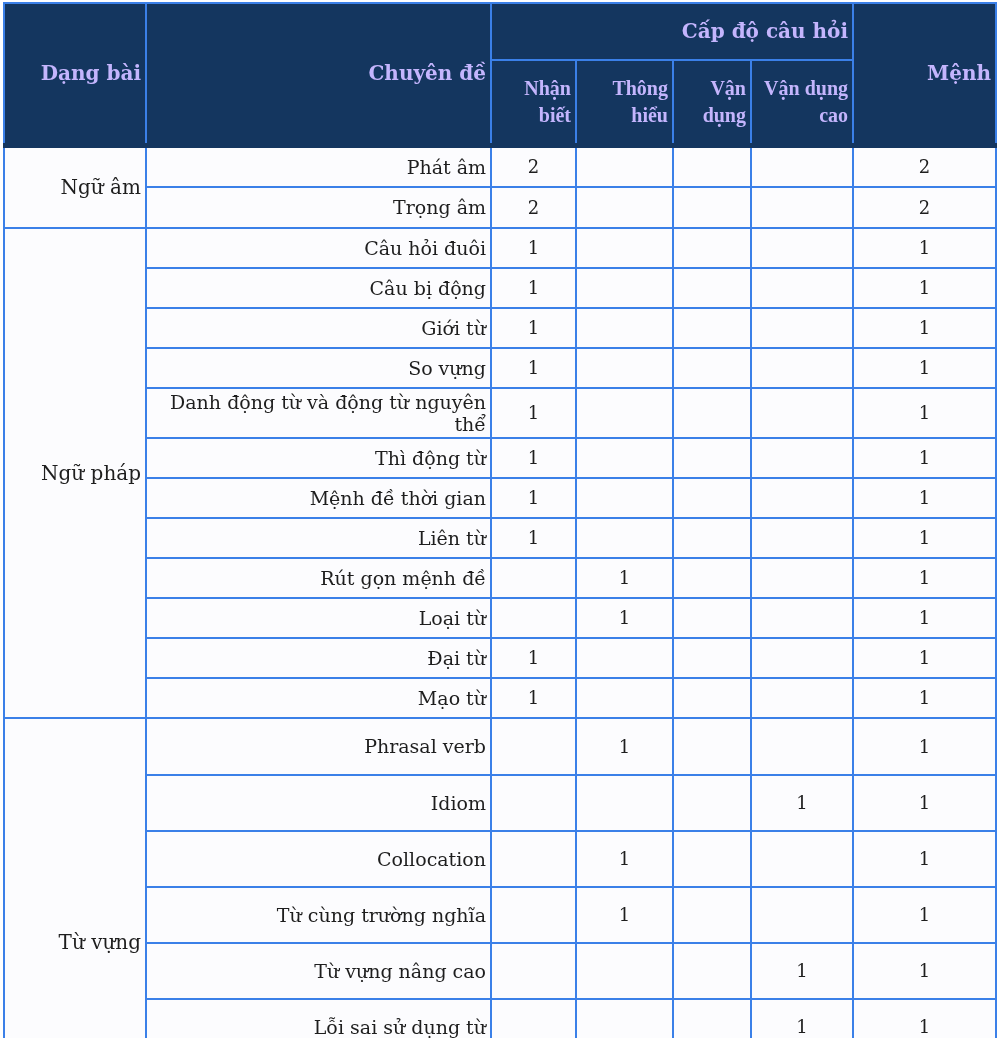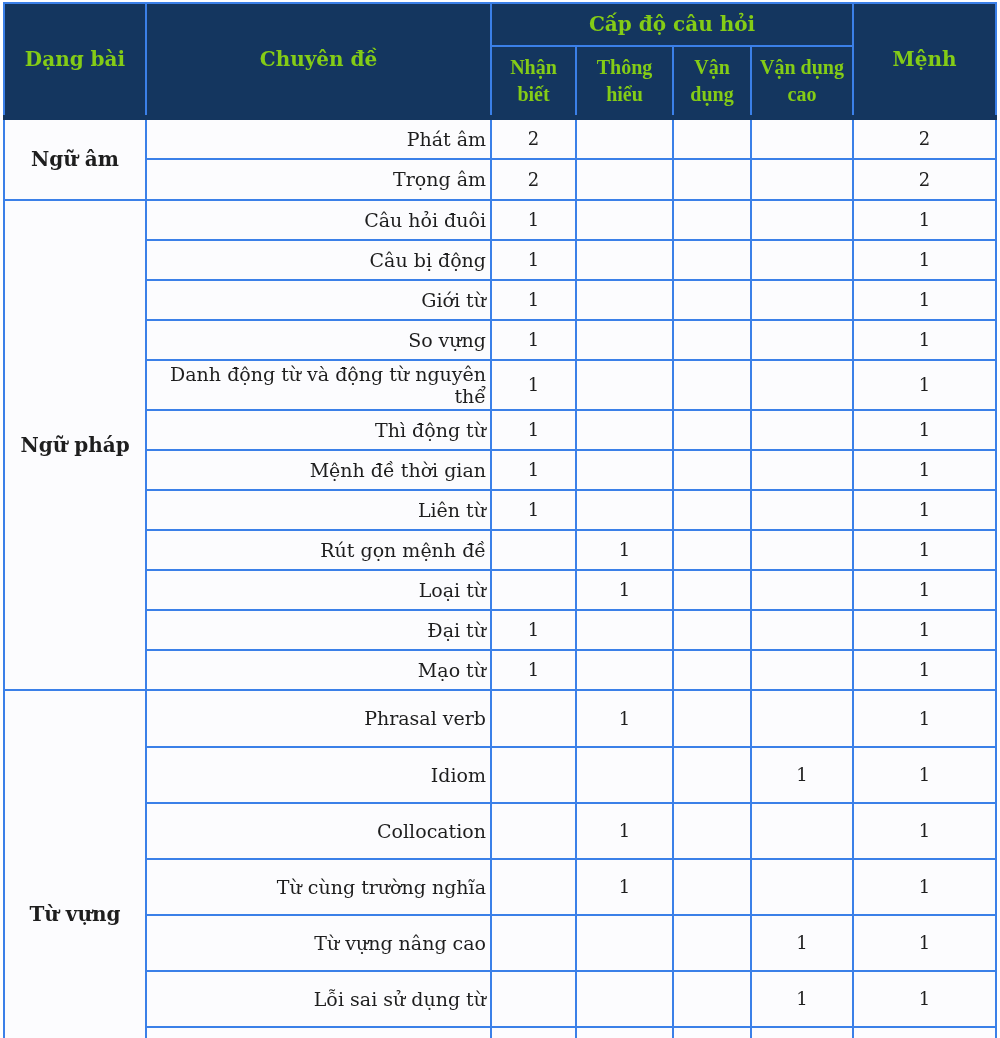--- a/index.html
+++ b/index.html
@@ -21,42 +21,42 @@
     border-collapse: collapse;
     table-layout: fixed;
     border: 2px solid #3B80E8;
   }
   th, td {
     border: 2px solid #3B80E8;
     box-sizing: border-box;
   }
   thead th {
     background: #14365F;
-    color: #84cc16;
+    color: #c4b5fd;
     font-weight: bold;
     font-size: 20px;
-    text-align: center;
+    text-align: right;
     vertical-align: middle;
     line-height: 1.35;
-    padding: 7px 4px;
+    padding: 14px 4px;
   }
   thead tr.hrow1 { height: 36px; }
   thead tr.hrow2 { height: 63px; font-family: Liberation Serif, serif; }
   tbody td {
     background: #FCFCFE;
     color: #1E1E1E;
     font-size: 19px;
     vertical-align: middle;
     padding: 2px 4px;
   }
   
   tbody tr.first-body-row td { border-top: 5px solid #14365F; }
   td.group-cell {
-    text-align: center;
-    font-weight: bold;
+    text-align: right;
+    font-weight: normal;
     font-size: 20px;
   }
   td.topic-cell {
     text-align: right;
     padding-left: 11px;
   }
   td.num-cell {
     text-align: center;
     font-size: 18px;
   }

